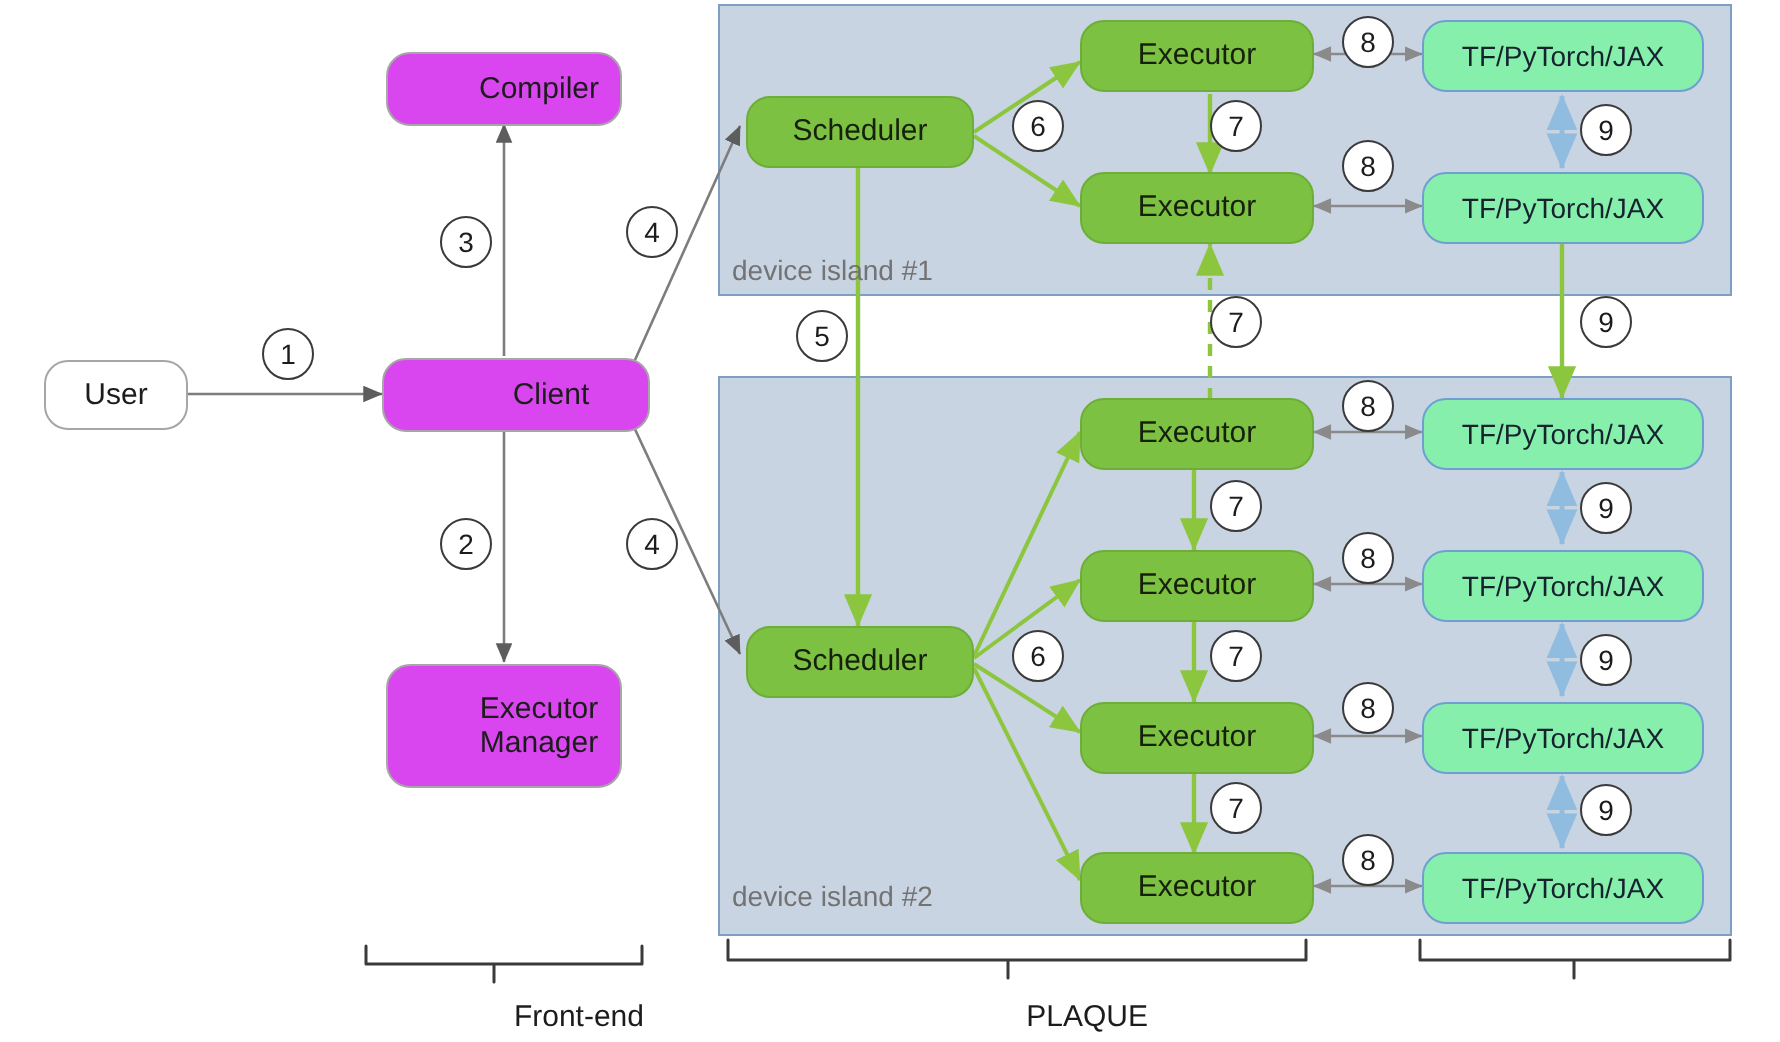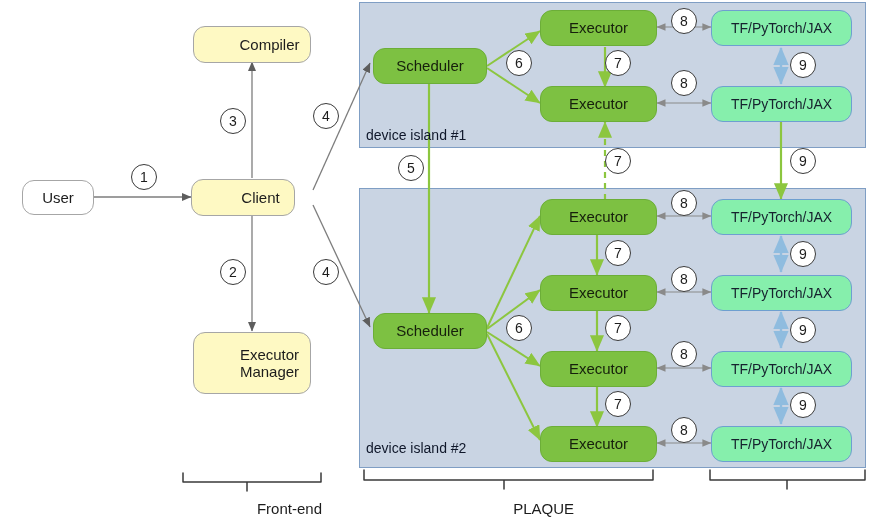--- a/index.html
+++ b/index.html
@@ -18,36 +18,36 @@
   
   .island{
     position:absolute;
     background:#c9d4e3;
     border:1px solid #7f9ec4;
     box-sizing:border-box;
   }
   .island-label{
     position:absolute;
     font-size:14px;
-    color:#0f172a;
+    color:#737373;
     white-space:nowrap;
   }
 
   
   .node{
     position:absolute;
     box-sizing:border-box;
     display:flex;align-items:center;justify-content:center;
     text-align:left;
     border-radius:12px;
     font-size:15px;
     line-height:1.15;
     color:#1c1c1c;
   }
-  .node.gray{background:#fef9c3;border:1px solid #a6a6a6;padding-left:35px;}
+  .node.gray{background:#d946ef;border:1px solid #a6a6a6;padding-left:35px;}
   .node.white{background:#ffffff;border:1px solid #a6a6a6;}
   .node.green{background:#7dc142;border:1px solid #6cae38;color:#16200c;}
   .node.blue{background:#86efac;border:1px solid #6e9fd0;color:#16222e;}
 
   
   .badge{
     position:absolute;
     width:26px;height:26px;
     border-radius:50%;
     background:#ffffff;
@@ -163,21 +163,21 @@
 
     <g stroke="#3a3a3a" stroke-width="1.5" fill="none" stroke-linecap="round" stroke-linejoin="round">
       <path d="M183,473 L183,482 L247,482 L247,491 L247,482 L321,482 L321,473"></path>
       <path d="M364,470 L364,480 L504,480 L504,489 L504,480 L653,480 L653,470"></path>
       <path d="M710,470 L710,480 L787,480 L787,489 L787,480 L865,480 L865,470"></path>
     </g>
   </svg>
 
   <div class="node white" style="left:22px;top:180px;width:72px;height:35px;">User</div>
 
-  <div class="node gray" style="left:191px;top:179px;width:104px;height:37px;">Client</div>
+  <div class="node gray" style="left:191px;top:179px;width:134px;height:37px;">Client</div>
 
   <div class="node gray" style="left:193px;top:26px;width:118px;height:37px;">Compiler</div>
 
   <div class="node gray" style="left:193px;top:332px;width:118px;height:62px;flex-direction:column;">
     <span>Executor</span>
     <span>Manager</span>
   </div>
 
   <div class="node green" style="left:373px;top:48px;width:114px;height:36px;">Scheduler</div>
 

